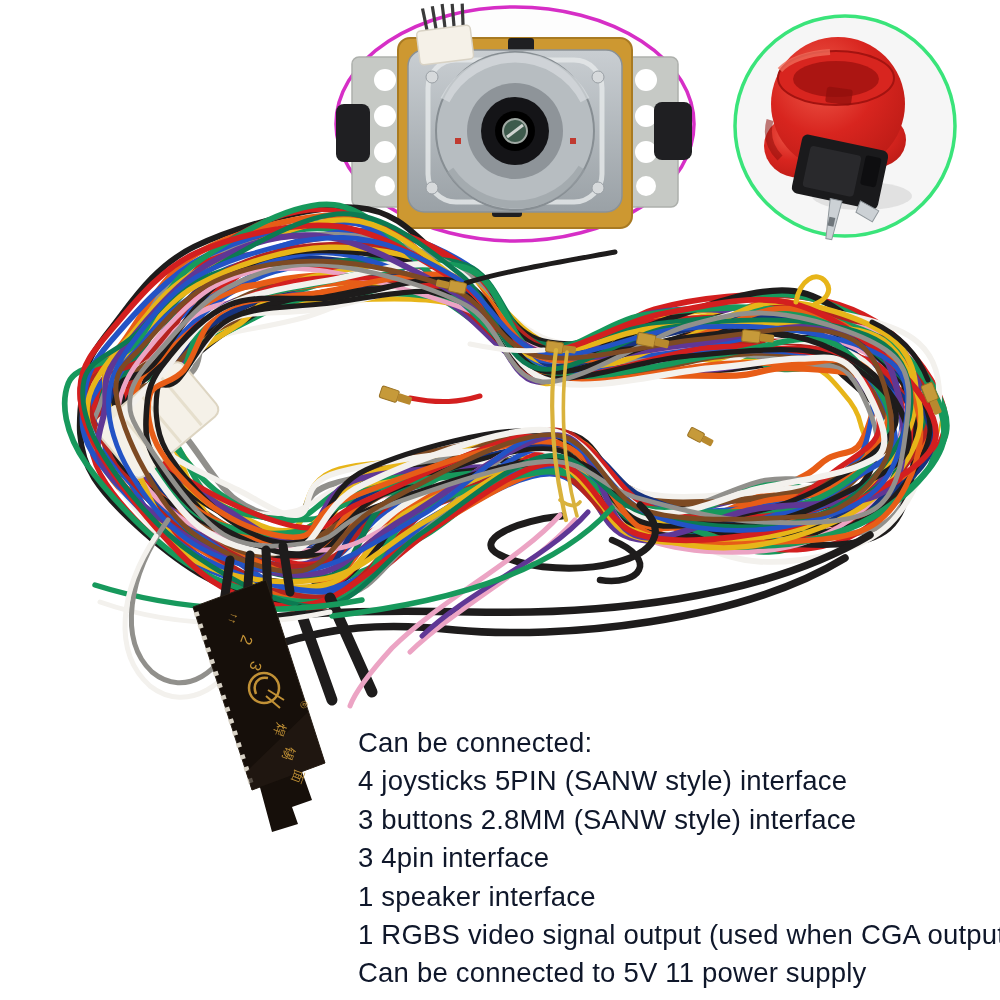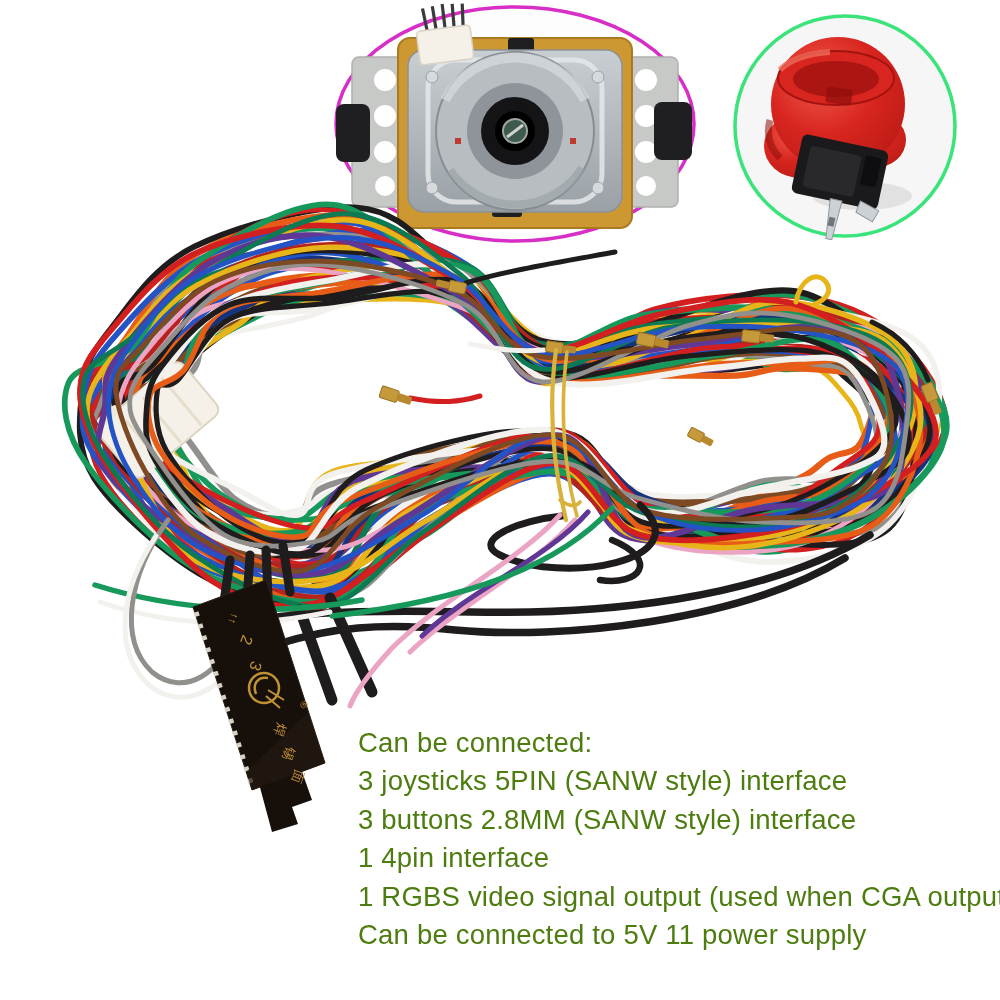--- a/index.html
+++ b/index.html
@@ -1,20 +1,20 @@
 <!DOCTYPE html>
 <html><head>
 <meta charset="utf-8">
 <style>
   html,body{margin:0;padding:0;}
   body{background:#ffffff;font-family:"Liberation Sans", sans-serif;}
   .stage{position:relative;width:1000px;height:1000px;background:#ffffff;overflow:hidden;}
   .stage svg{position:absolute;left:0;top:0;}
   .caption{position:absolute;left:358px;top:724px;width:640px;
-           font-size:27.5px;line-height:38.4px;color:#4d7c0f;
+           font-size:27.5px;line-height:38.4px;color:#0f172a;
            font-family:"Liberation Sans", sans-serif;letter-spacing:0.2px;}
   .caption-line{white-space:nowrap;}
 </style>
 </head>
 <body>
 
 <div class="stage">
 <svg width="1000" height="1000" viewBox="0 0 1000 1000" xmlns="http://www.w3.org/2000/svg">
   <defs>
     <linearGradient id="metalGrad" x1="0" y1="0" x2="0" y2="1">
@@ -255,19 +255,20 @@
     <g fill="none" stroke="#c19136">
       <circle cx="264" cy="688" r="15" stroke-width="2.5"></circle>
       <path d="M256 694 C252 684 258 676 268 678" stroke-width="2.5"></path>
       <path d="M268 690 L284 700 M266 696 L280 708" stroke-width="2"></path>
     </g>
   </g>
 </svg>
 
 <div class="caption">
       <div class="caption-line">Can be connected:</div>
-      <div class="caption-line">3 joysticks 5PIN (SANW style) interface</div>
+      <div class="caption-line">4 joysticks 5PIN (SANW style) interface</div>
       <div class="caption-line">3 buttons 2.8MM (SANW style) interface</div>
-      <div class="caption-line">1 4pin interface</div>
+      <div class="caption-line">3 4pin interface</div>
+      <div class="caption-line">1 speaker interface</div>
       <div class="caption-line">1 RGBS video signal output (used when CGA output)</div>
       <div class="caption-line">Can be connected to 5V 11 power supply</div>
     </div>
 </div>
 
 </body></html>

